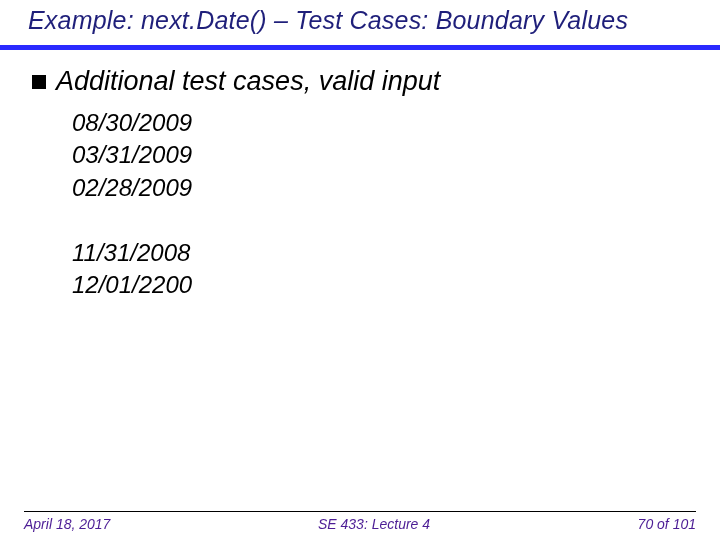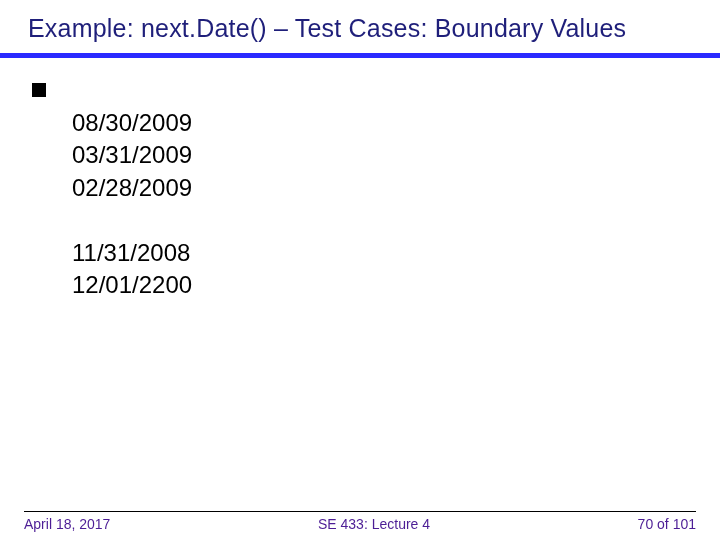--- a/index.html
+++ b/index.html
@@ -7,22 +7,23 @@
     width: 720px;
     height: 540px;
     background: #ffffff;
     font-family: Arial, Helvetica, sans-serif;
     position: relative;
     overflow: hidden;
   }
   .slide {
     width: 100%;
     height: 100%;
-    padding: 14px 24px 0 24px;
+    padding: 6px 24px 0 24px;
     position: relative;
+    font-style: italic;
   }
   .title {
     color: #1f1f7a;
     font-size: 25px;
     font-weight: 400;
     letter-spacing: 0.2px;
     margin-bottom: 10px;
     margin-left: 4px;
   }
   .rule {
@@ -87,20 +88,21 @@
   .footer-right { font-size: 14px; }
 </style>
 </head>
 <body>
 
 <div class="slide">
   <h1 class="title">Example: next.Date() – Test Cases: Boundary Values</h1>
   <hr class="rule">
   <div class="bullet-row">
     <div class="bullet-box"></div>
+    <div class="bullet-text">Additional test cases, valid input</div>
   </div>
   <div class="cols">
     <div class="col col2">
       <div>08/30/2009</div>
       <div>03/31/2009</div>
       <div>02/28/2009</div>
       <div class="spacer"></div>
       <div>11/31/2008</div>
       <div>12/01/2200</div>
     </div>

